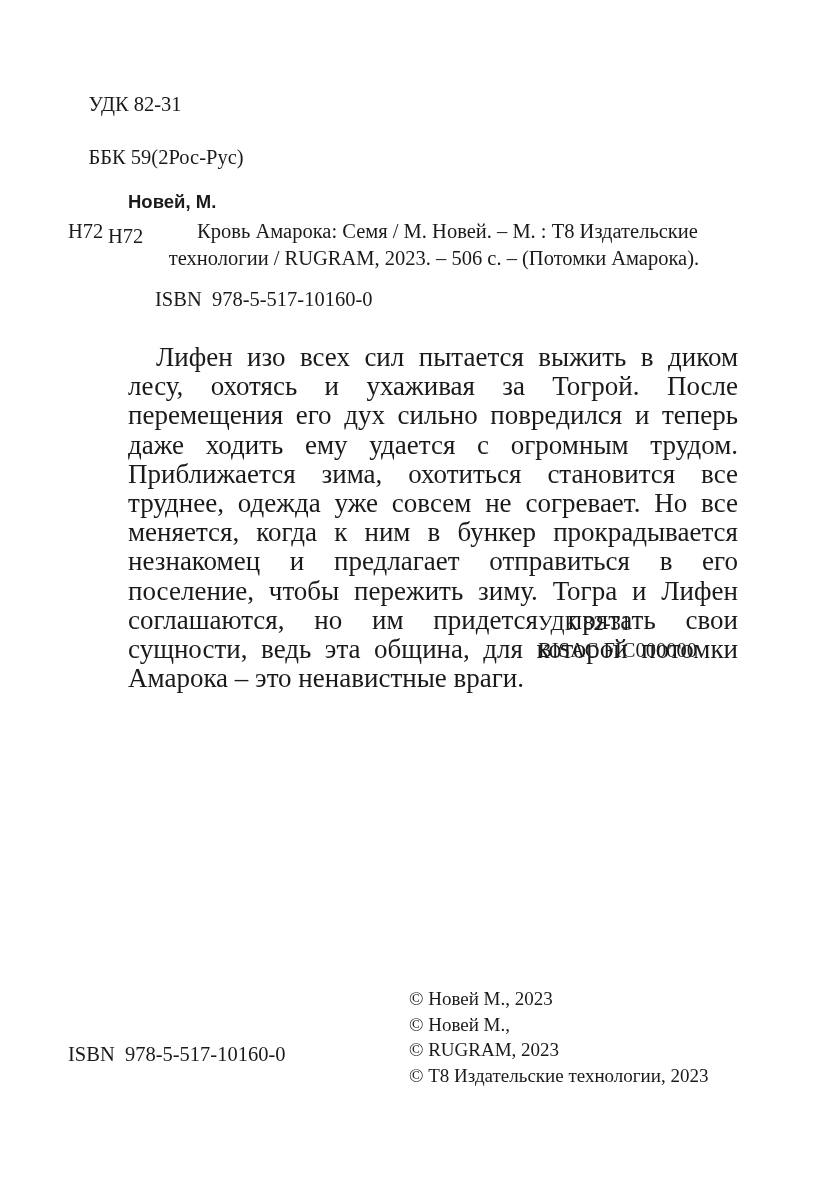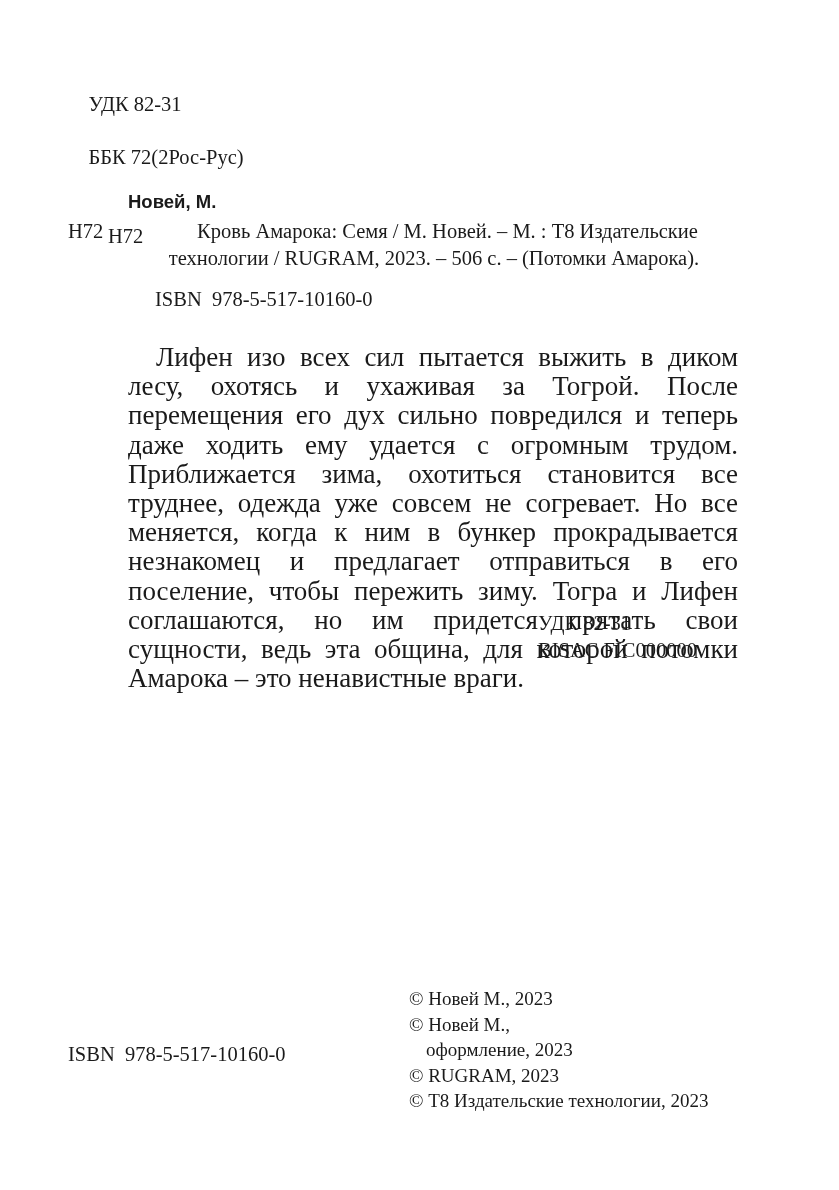--- a/index.html
+++ b/index.html
@@ -126,21 +126,21 @@
     white-space: pre;
   }
 </style>
 </head>
 <body>
 
 <div class="page">
 
   <div class="cip-header">
     <span>УДК 82-31</span><br>
-    <span>ББК 72(2Рос-Рус)</span><br>
+    <span>ББК 59(2Рос-Рус)</span><br>
     <span class="indent-code">Н72</span>
   </div>
 
   <div class="biblio">
     <div class="author">Новей, М.</div>
     <div class="desc-row">
       <span class="shelf-mark">Н72</span>
       <span class="desc-text">Кровь Амарока: Семя / М. Новей. – М. : Т8 Издательские технологии / RUGRAM, 2023. – 506 с. – (Потомки Амарока).</span>
     </div>
   </div>
@@ -150,20 +150,19 @@
   <div class="annotation">Лифен изо всех сил пытается выжить в диком лесу, охотясь и ухаживая за Тогрой. После перемещения его дух сильно повредился и теперь даже ходить ему удается с огромным трудом. Приближается зима, охотиться становится все труднее, одежда уже совсем не согревает. Но все меняется, когда к ним в бункер прокрадывается незнакомец и предлагает отправиться в его поселение, чтобы пережить зиму. Тогра и Лифен соглашаются, но им придется прятать свои сущности, ведь эта община, для которой потомки Амарока – это ненавистные враги.</div>
 
   <div class="cip-footer">
     <div>УДК 82-31</div>
     <div>BISAC FIC000000</div>
   </div>
 
   <div class="copyright">
     <div>© Новей М., 2023</div>
     <div>© Новей М.,</div>
-    <div class="cont">оформление, 2023</div>
     <div>© RUGRAM, 2023</div>
     <div>© Т8 Издательские технологии, 2023</div>
   </div>
 
   <div class="isbn-bottom">ISBN  978-5-517-10160-0</div>
 
 </div>
 
 </body></html>

